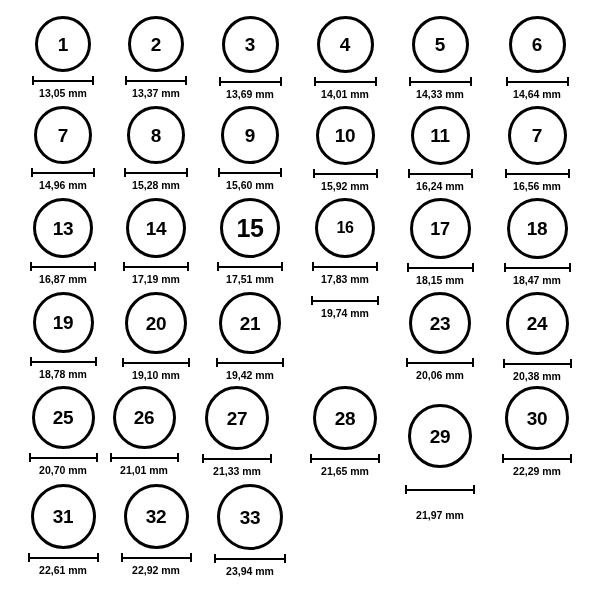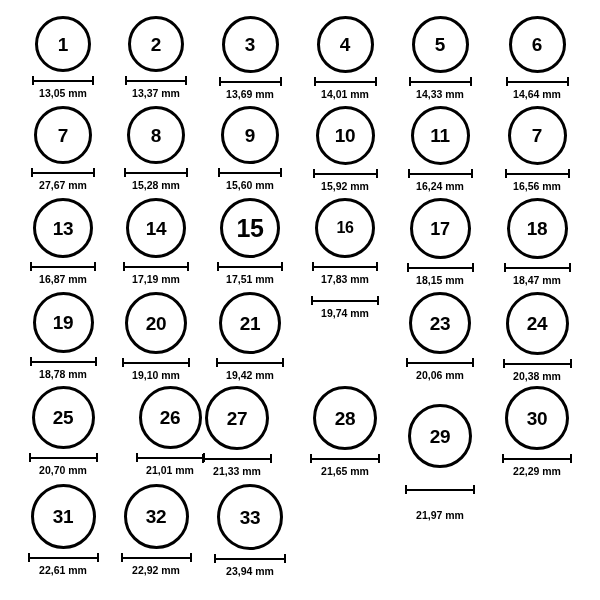--- a/index.html
+++ b/index.html
@@ -145,21 +145,21 @@
     </div>
     <div class="ring-cell" style="left: 18px; top: 106px; width: 90px;">
       <div class="ring-circle" style="width: 58px; height: 58px; border-color: rgb(0, 0, 0);">
         <span class="ring-number" style="font-size: 19px;">7</span>
       </div>
       <div class="measure" style="width: 64px;">
         <span class="tick-left"></span>
         <span class="bar"></span>
         <span class="tick-right"></span>
       </div>
-      <div class="ring-size-label">27,67 mm</div>
+      <div class="ring-size-label">14,96 mm</div>
     </div>
     <div class="ring-cell" style="left: 111px; top: 106px; width: 90px;">
       <div class="ring-circle" style="width: 58px; height: 58px; border-color: rgb(0, 0, 0);">
         <span class="ring-number" style="font-size: 19px;">8</span>
       </div>
       <div class="measure" style="width: 64px;">
         <span class="tick-left"></span>
         <span class="bar"></span>
         <span class="tick-right"></span>
       </div>
@@ -342,21 +342,21 @@
       <div class="ring-circle" style="width: 63px; height: 63px; border-color: rgb(0, 0, 0);">
         <span class="ring-number" style="font-size: 19px;">25</span>
       </div>
       <div class="measure" style="width: 69px;">
         <span class="tick-left"></span>
         <span class="bar"></span>
         <span class="tick-right"></span>
       </div>
       <div class="ring-size-label">20,70 mm</div>
     </div>
-    <div class="ring-cell" style="left: 125px; top: 386px; width: 90px;">
+    <div class="ring-cell" style="left: 99px; top: 386px; width: 90px;">
       <div class="ring-circle" style="width: 63px; height: 63px; border-color: rgb(0, 0, 0);">
         <span class="ring-number" style="font-size: 19px;">26</span>
       </div>
       <div class="measure" style="width: 69px;">
         <span class="tick-left"></span>
         <span class="bar"></span>
         <span class="tick-right"></span>
       </div>
       <div class="ring-size-label">21,01 mm</div>
     </div>

